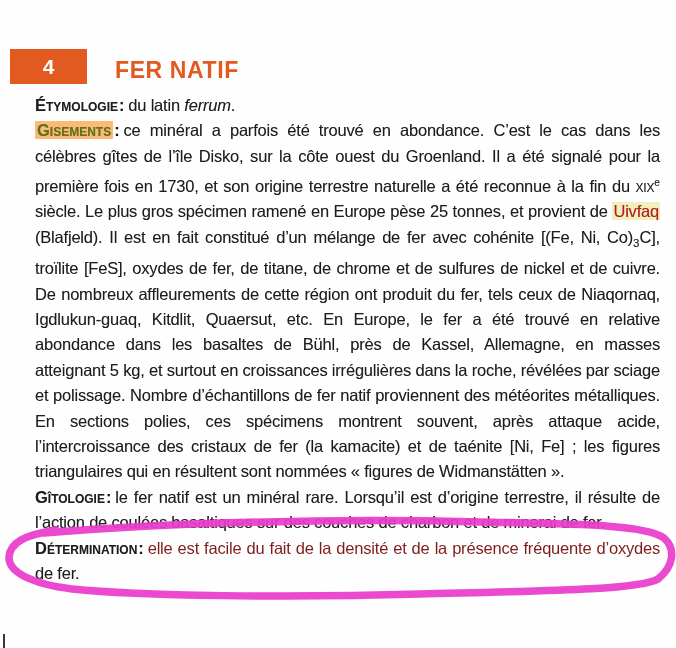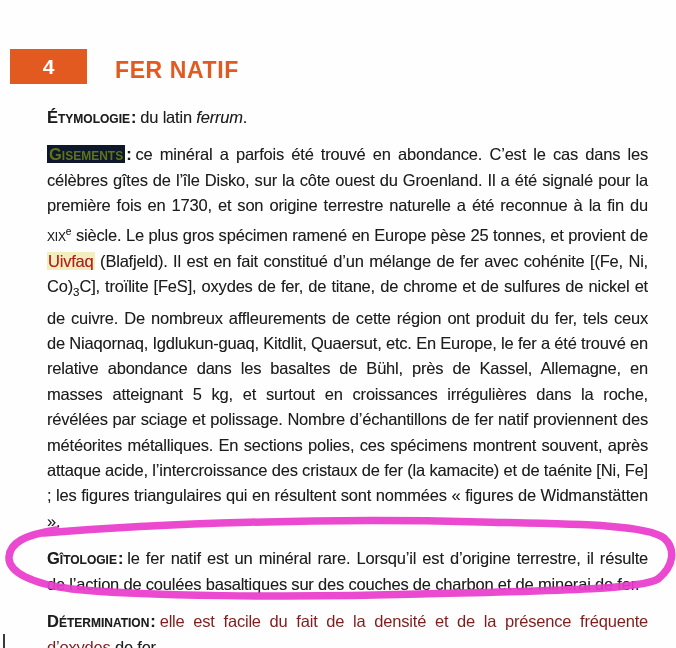--- a/index.html
+++ b/index.html
@@ -30,29 +30,29 @@
     color:#E25A20;
     font-size:23px;font-weight:bold;letter-spacing:0.6px;
   }
   
   .body-text{
     position:absolute;top:93px;left:35px;width:625px;
     font-size:16.5px;line-height:25.4px;letter-spacing:-0.2px;
     text-align:justify;
     text-shadow:0 0 0.4px rgba(20,20,20,0.35);
   }
-  .body-text p{margin:12px;}
+  .body-text p{margin:0;}
   .label{
     font-weight:bold;
     font-variant:small-caps;
     letter-spacing:0;
   }
   .label-green{
     color:#5E731F;
-    background:#0f172a;
+    background:#fdba74;
     padding:0 2px;
   }
   .colon{font-weight:bold;margin-left:1px;margin-right:4px;}
   .segs .italic{font-style:italic;}
   .segs .smallcaps{font-variant:small-caps;}
   .segs .sup{vertical-align:super;font-size:62%;letter-spacing:0;}
   .segs .sub{vertical-align:sub;font-size:70%;letter-spacing:0;}
   .segs .highlight-green{
     color:#b91c1c;
     background:#F2EEBE;

